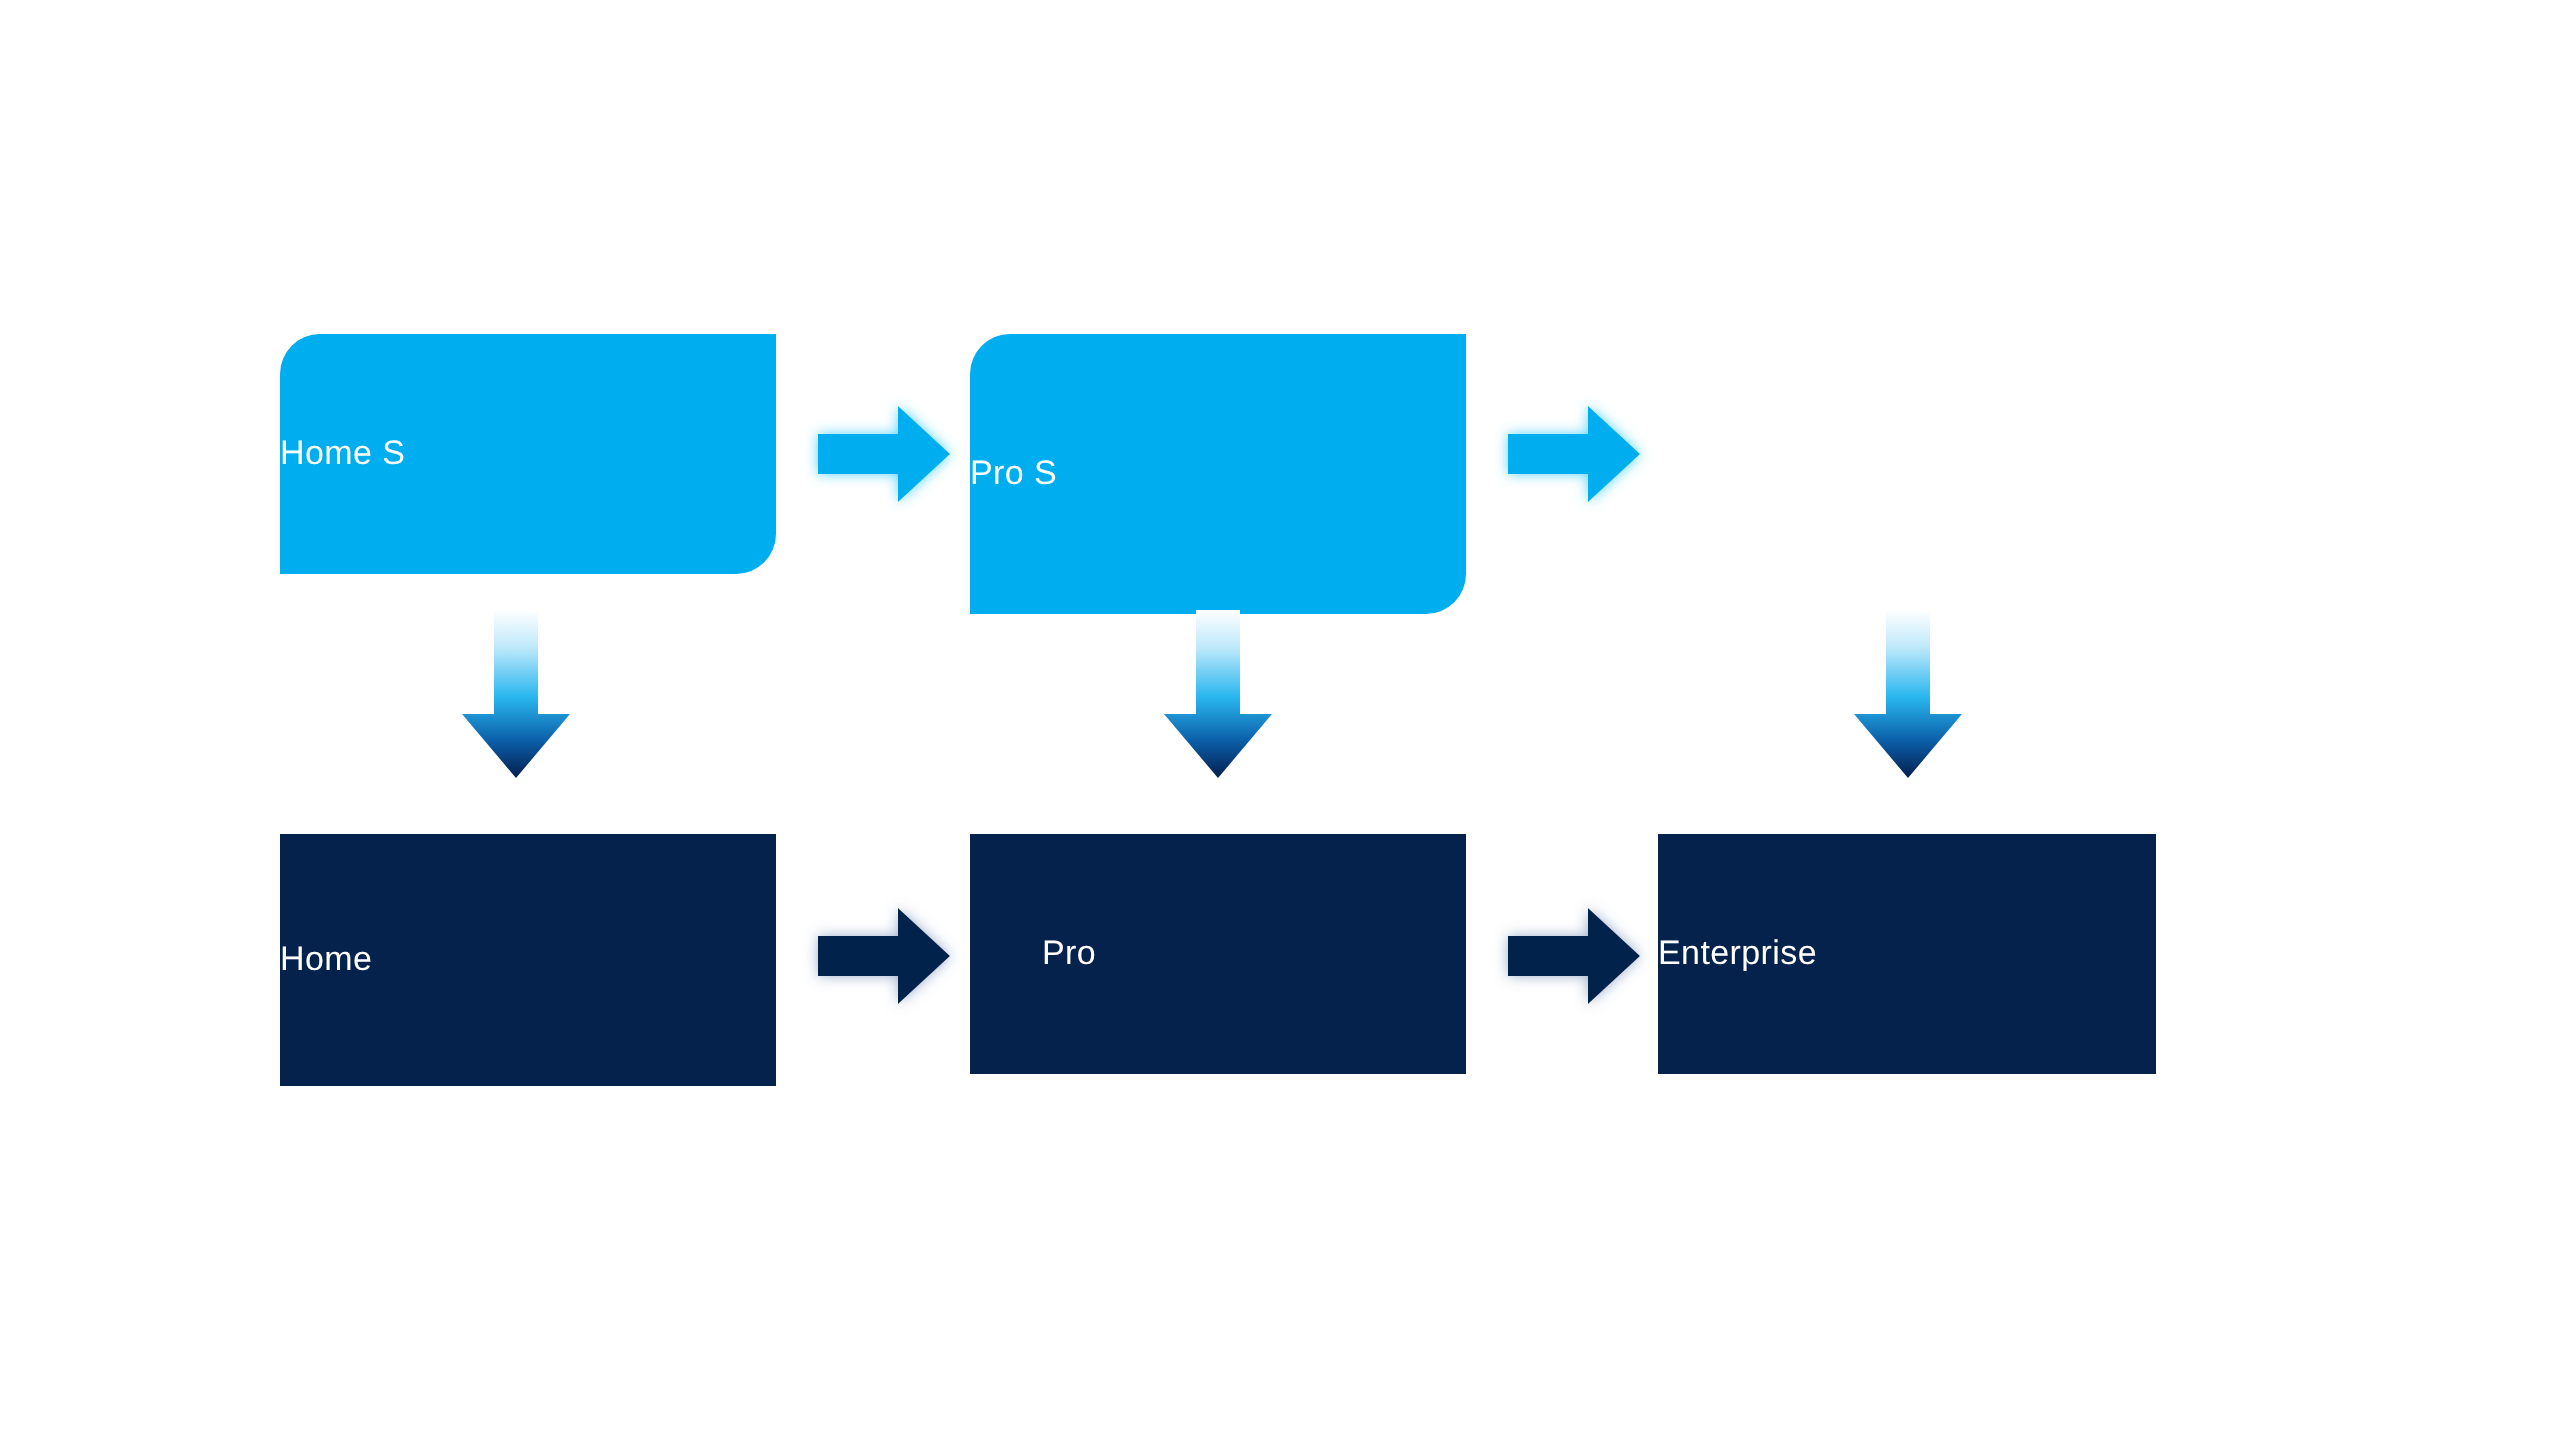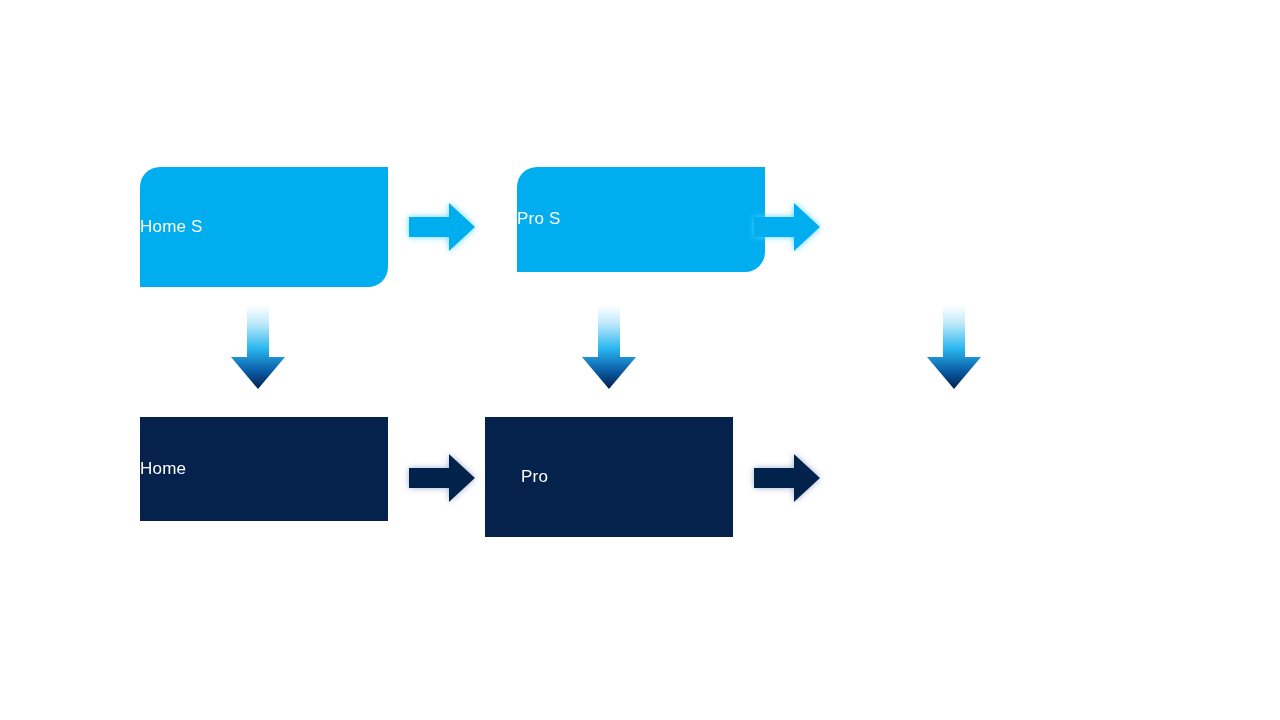--- a/index.html
+++ b/index.html
@@ -63,21 +63,21 @@
 </style>
 </head>
 <body>
 
 <div id="canvas">
 
   <div class="node node-top" style="left:140px; top:167px; width:248px; height:120px;">
     <span>Home S</span>
   </div>
 
-  <div class="node node-top" style="left:485px; top:167px; width:248px; height:105px;margin-left:32px;">
+  <div class="node node-top" style="left:485px; top:167px; width:248px; height:140px;">
     <span>Pro S</span>
   </div>
 
 
   <div class="h-arrow" style="left:405px; top:198px;">
     <svg viewBox="0 0 74 58" preserveAspectRatio="none">
       <defs>
         <filter id="glowBlue1" x="-60%" y="-60%" width="220%" height="220%">
           <feDropShadow dx="0" dy="0" stdDeviation="3.2" flood-color="#4FD2FF" flood-opacity="0.95"></feDropShadow>
         </filter>
@@ -135,28 +135,31 @@
           <stop offset="22%" stop-color="#BFE9FB"></stop>
           <stop offset="52%" stop-color="#29B6EE"></stop>
           <stop offset="78%" stop-color="#0B5EA8"></stop>
           <stop offset="100%" stop-color="#041E4E"></stop>
         </linearGradient>
       </defs>
       <polygon points="18,0 40,0 40,52 56,52 29,84 2,52 18,52" fill="url(#vgrad3)"></polygon>
     </svg>
   </div>
 
-  <div class="node node-bottom" style="left:140px; top:417px; width:248px; height:104px;">
+  <div class="node node-bottom" style="left:140px; top:417px; width:248px; height:126px;">
     <span>Home</span>
   </div>
 
   <div class="node node-bottom" style="left:485px; top:417px; width:248px; height:120px;padding-left:36px;">
     <span>Pro</span>
   </div>
 
+  <div class="node node-bottom" style="left:829px; top:417px; width:249px; height:120px;">
+    <span>Enterprise</span>
+  </div>
 
   <div class="h-arrow" style="left:405px; top:449px;">
     <svg viewBox="0 0 74 58" preserveAspectRatio="none">
       <defs>
         <filter id="glowNavy1" x="-60%" y="-60%" width="220%" height="220%">
           <feDropShadow dx="0" dy="0" stdDeviation="3.4" flood-color="#93A8C8" flood-opacity="0.9"></feDropShadow>
         </filter>
       </defs>
       <polygon points="4,19 44,19 44,5 70,29 44,53 44,39 4,39" fill="#05224C" filter="url(#glowNavy1)"></polygon>
     </svg>

